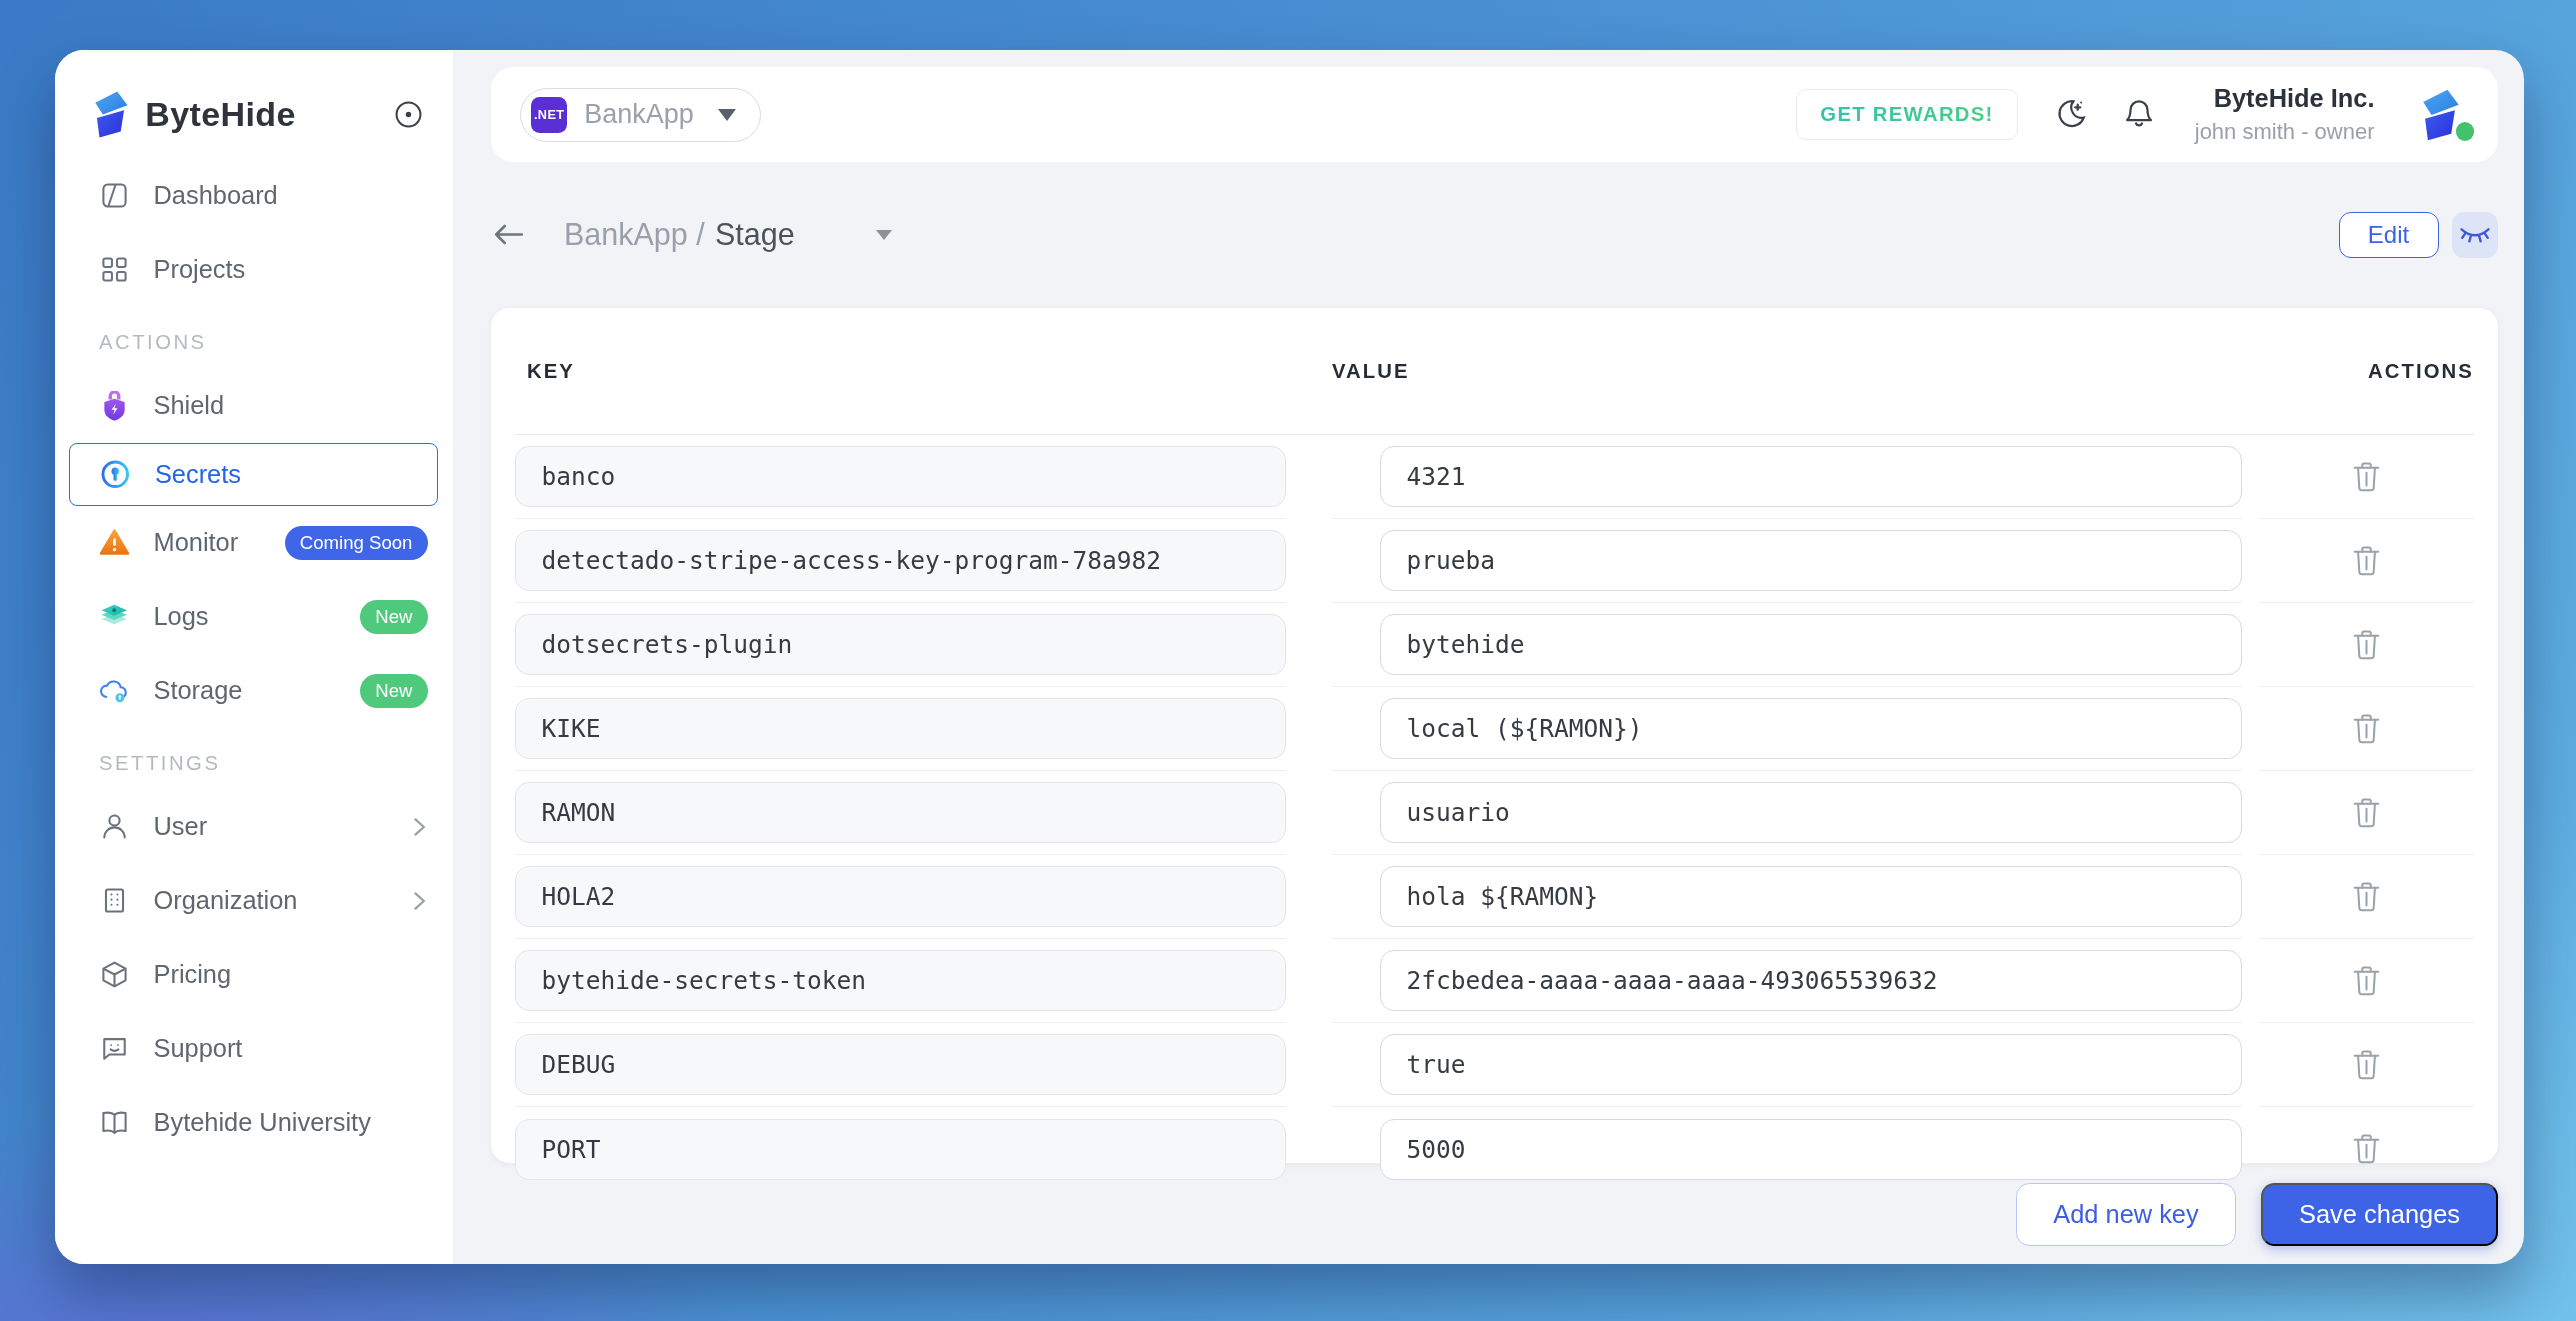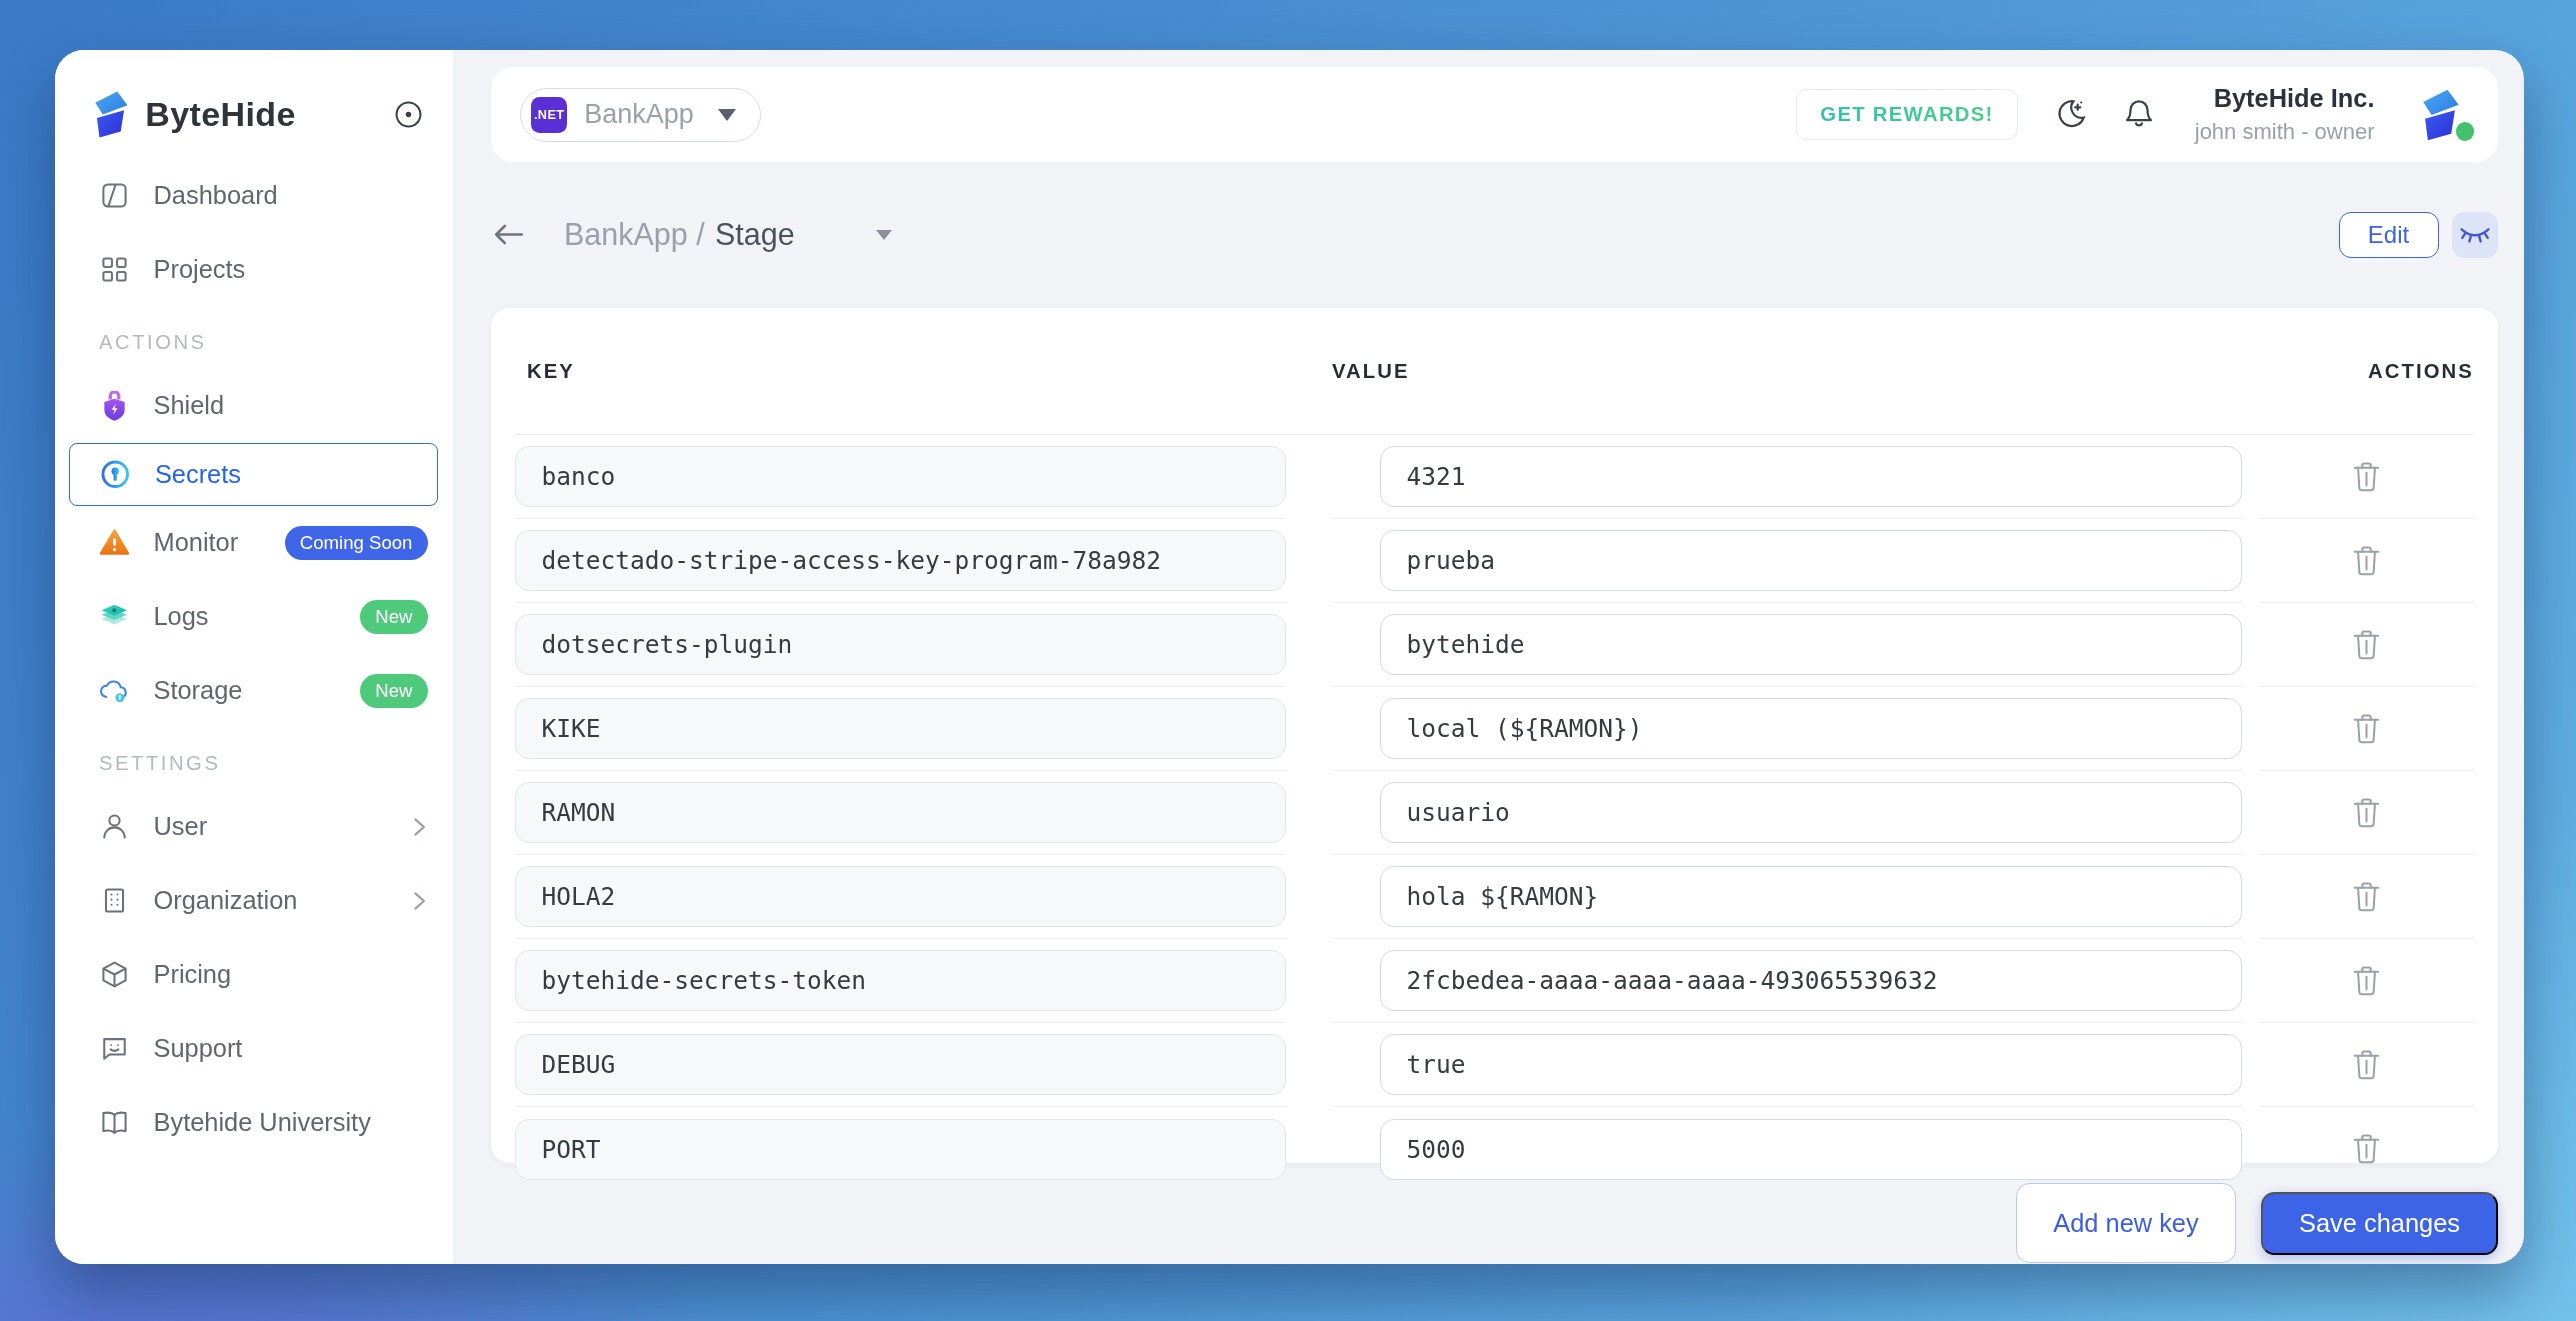--- a/index.html
+++ b/index.html
@@ -71,21 +71,21 @@
   .trow { height:84px; }
   .cell { height:100%; display:flex; align-items:center; border-bottom:0.8px solid #eceef2; }
   .trow.last .cell { border-bottom:none; }
   .cell.actions { justify-content:center; }
   .field { width:100%; height:61px; border-radius:14px; font-family:"DejaVu Sans Mono", monospace; font-size:24.5px; color:#363b42; display:flex; align-items:center; padding:0 25.4px; white-space:nowrap; overflow:hidden; }
   .field.key { background:#f7f8fa; border:0.8px solid #e3e5ea; }
   .field.value { background:#ffffff; border:0.8px solid #d6d9df;margin-left:48px; }
   .trash-btn { width:41px; height:41px; display:flex; align-items:center; justify-content:center; cursor:pointer; }
   
   .footer { margin:20.3px 26px 0 38px; display:flex; justify-content:flex-end; align-items:center; gap:25.4px; }
-  .btn-secondary { height:80px; padding:0 36px; border-radius:13.5px; border:1.3px solid #b7c6f4; background:#fff; color:#3b5ee4; font-size:25.4px; display:flex; align-items:center; cursor:pointer; }
+  .btn-secondary { height:63px; padding:0 36px; border-radius:13.5px; border:1.3px solid #b7c6f4; background:#fff; color:#3b5ee4; font-size:25.4px; display:flex; align-items:center; cursor:pointer; }
   .btn-primary { height:63px; padding:0 36px; border-radius:13.5px; background:#3d63e6; color:#fff; font-size:25.4px; display:flex; align-items:center; cursor:pointer; box-shadow:0 3.4px 10.2px rgba(61,99,230,.35); }
   svg { display:block; }
 </style>
 </head>
 <body>
 
 <svg width="0" height="0" style="position:absolute">
   <defs>
     <linearGradient id="glogo1" x1="0" y1="0" x2="1" y2="1">
       <stop offset="0" stop-color="#4aa8f4"></stop>

